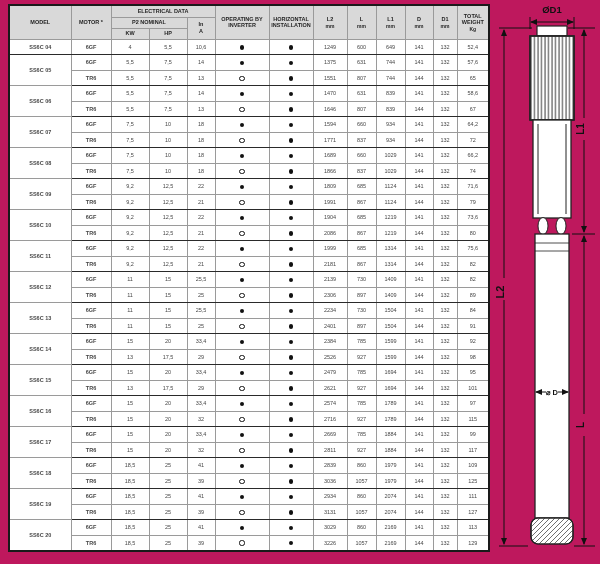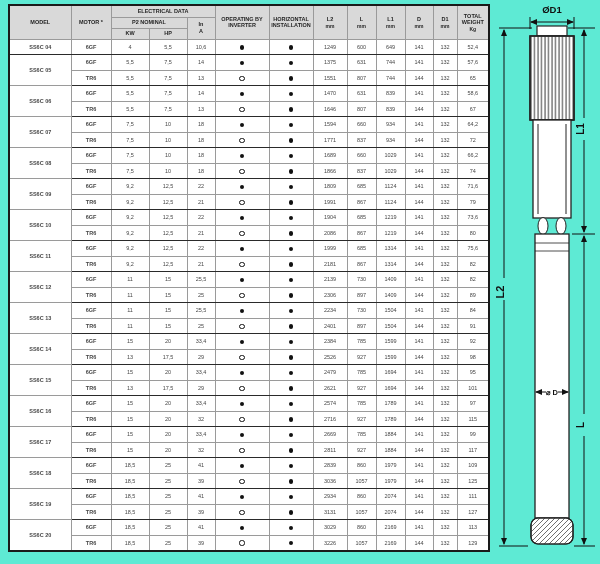--- a/index.html
+++ b/index.html
@@ -1,16 +1,16 @@
 <!DOCTYPE html>
 <html><head>
 <meta charset="utf-8">
 <style>
   html,body{margin:0;padding:0;background:#fff;}
-  .page{position:relative;width:600px;height:564px;background:#5eead4;
+  .page{position:relative;width:600px;height:564px;background:#be185d;
         font-family:"Liberation Sans",sans-serif;overflow:hidden;}
   table.spec{position:absolute;left:8px;top:4px;width:480px;
              border-collapse:collapse;table-layout:fixed;
              border:2px solid #1a1a1a;}
   table.spec th,table.spec td{border:1px solid #9a9a9a;padding:0;margin:0;
              text-align:center;vertical-align:middle;overflow:hidden;}
   table.spec th{background:#d9d9d9;color:#1f1f1f;font-weight:bold;
              font-size:5.5px;line-height:1.2;}
   table.spec thead tr.h1{height:12px;}
   table.spec thead tr.h2{height:11px;}

